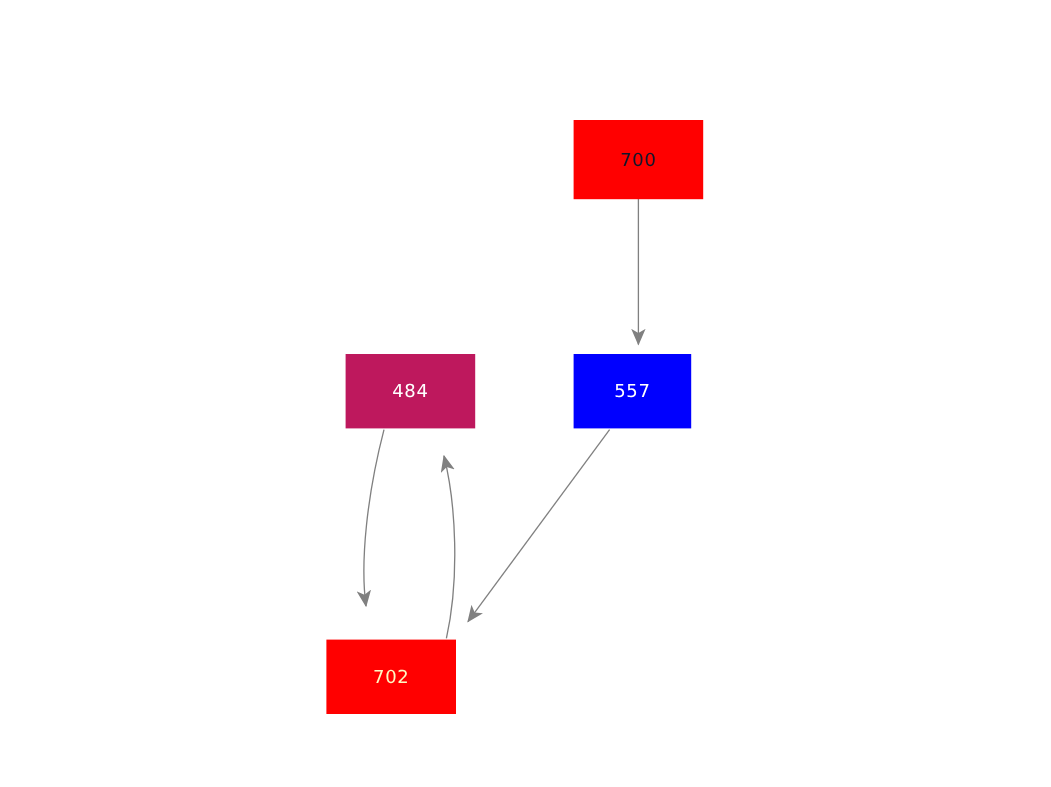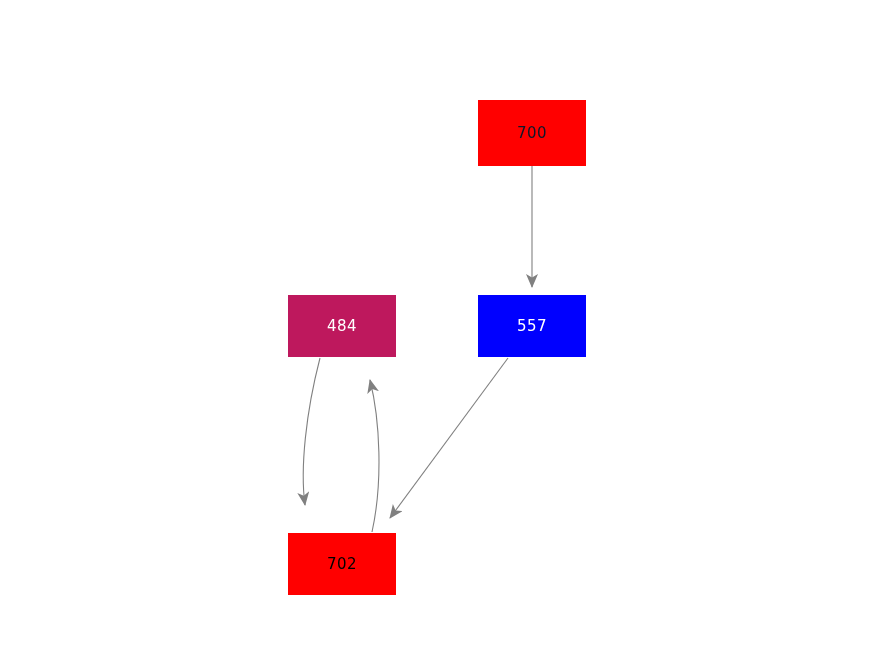--- a/index.html
+++ b/index.html
@@ -74,21 +74,21 @@
   </svg>
 
   <div class="node" style="left: 478px; top: 57px; width: 108px; height: 66px; background: rgb(255, 0, 0); color: #0f172a; margin-top: 43px;">
     <span class="node-label">700</span>
   </div>
 
   <div class="node" style="left: 288px; top: 295px; width: 108px; height: 62px; background: #be185d; color: rgb(255, 255, 255);">
     <span class="node-label">484</span>
   </div>
 
-  <div class="node" style="left: 478px; top: 295px; width: 108px; height: 62px; background: rgb(0, 0, 255); color: rgb(255, 255, 255);">
+  <div class="node" style="left: 478px; top: 295px; width: 98px; height: 62px; background: rgb(0, 0, 255); color: rgb(255, 255, 255);">
     <span class="node-label">557</span>
   </div>
 
-  <div class="node" style="left: 288px; top: 533px; width: 108px; height: 62px; background: rgb(255, 0, 0); color: #000000;">
+  <div class="node" style="left: 272px; top: 533px; width: 108px; height: 62px; background: rgb(255, 0, 0); color: #fef9c3;">
     <span class="node-label">702</span>
   </div>
 
 </div>
 
 </body></html>

